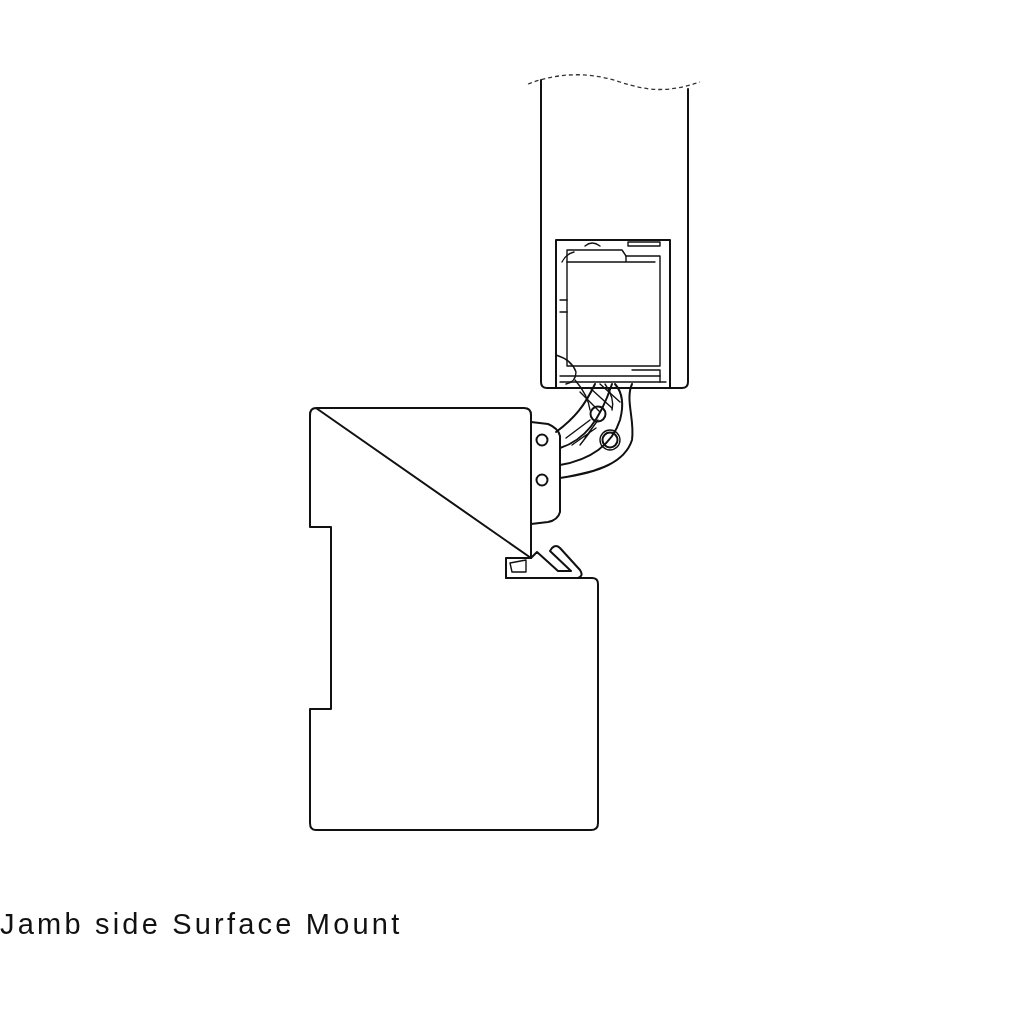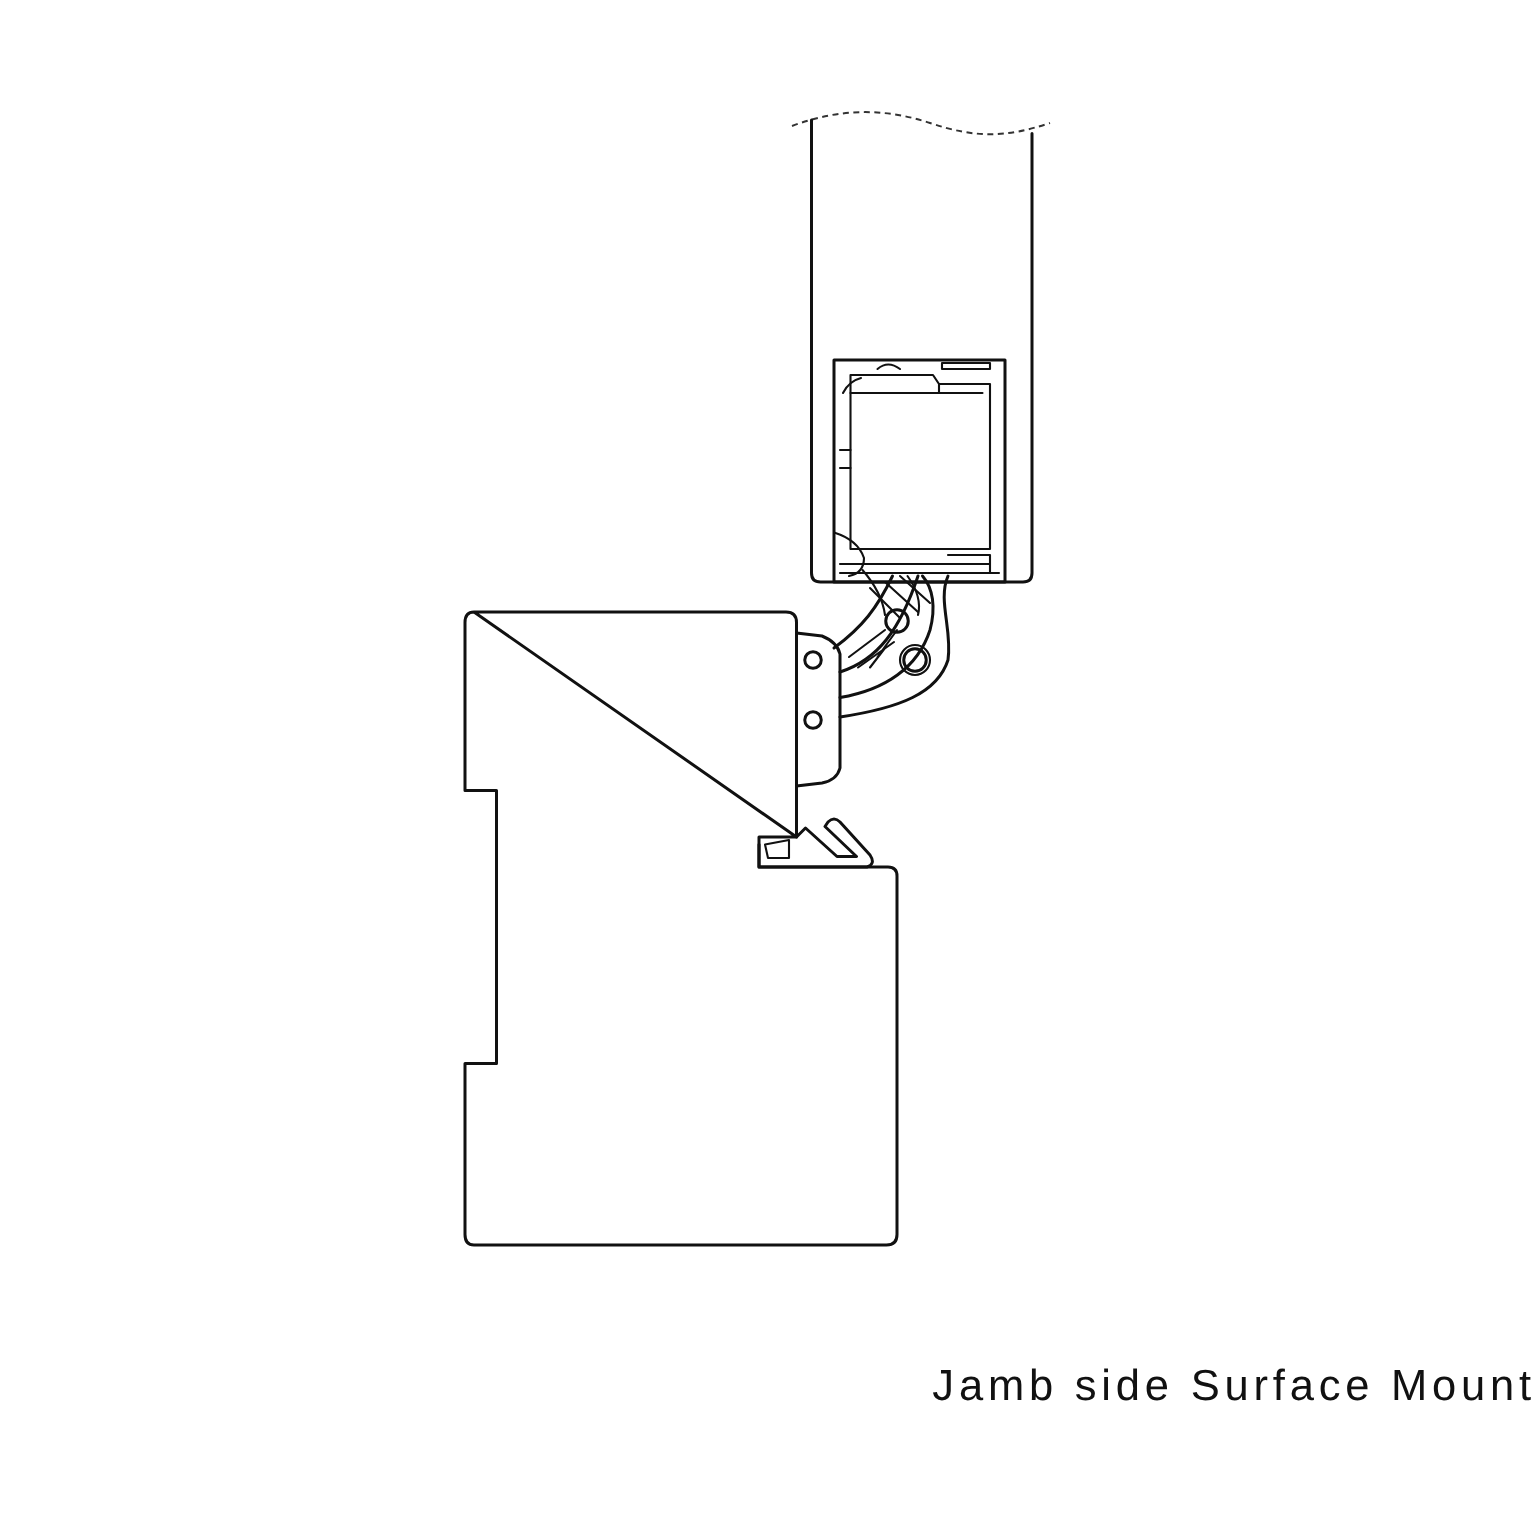--- a/index.html
+++ b/index.html
@@ -2,21 +2,21 @@
 <html><head>
   <meta charset="utf-8">
   <style>
     html, body { margin: 0; padding: 0; background: #ffffff; }
     body { width: 1024px; height: 1024px; position: relative; overflow: hidden; }
     #diagram { position: absolute; left: 0; top: 0; width: 1024px; height: 1024px; }
     .stroke { fill: none; stroke: #111111; stroke-width: 2; stroke-linejoin: round; stroke-linecap: round; }
     .thin { fill: none; stroke: #111111; stroke-width: 1.4; stroke-linejoin: round; stroke-linecap: round; }
     .dash { fill: none; stroke: #333333; stroke-width: 1.3; stroke-dasharray: 4 3; }
     .caption {
-      position: absolute; left: 0; top: 908px; width: 1024px; text-align: right;
+      position: absolute; left: 0; top: 908px; width: 1024px; text-align: left;
       font-family: "Liberation Sans", "DejaVu Sans", sans-serif;
       font-size: 29px; letter-spacing: 3.2px; color: #111111;
     }
   </style>
 </head>
 <body>
 
 <svg id="diagram" viewBox="0 0 1024 1024" xmlns="http://www.w3.org/2000/svg">
 
   <g>

